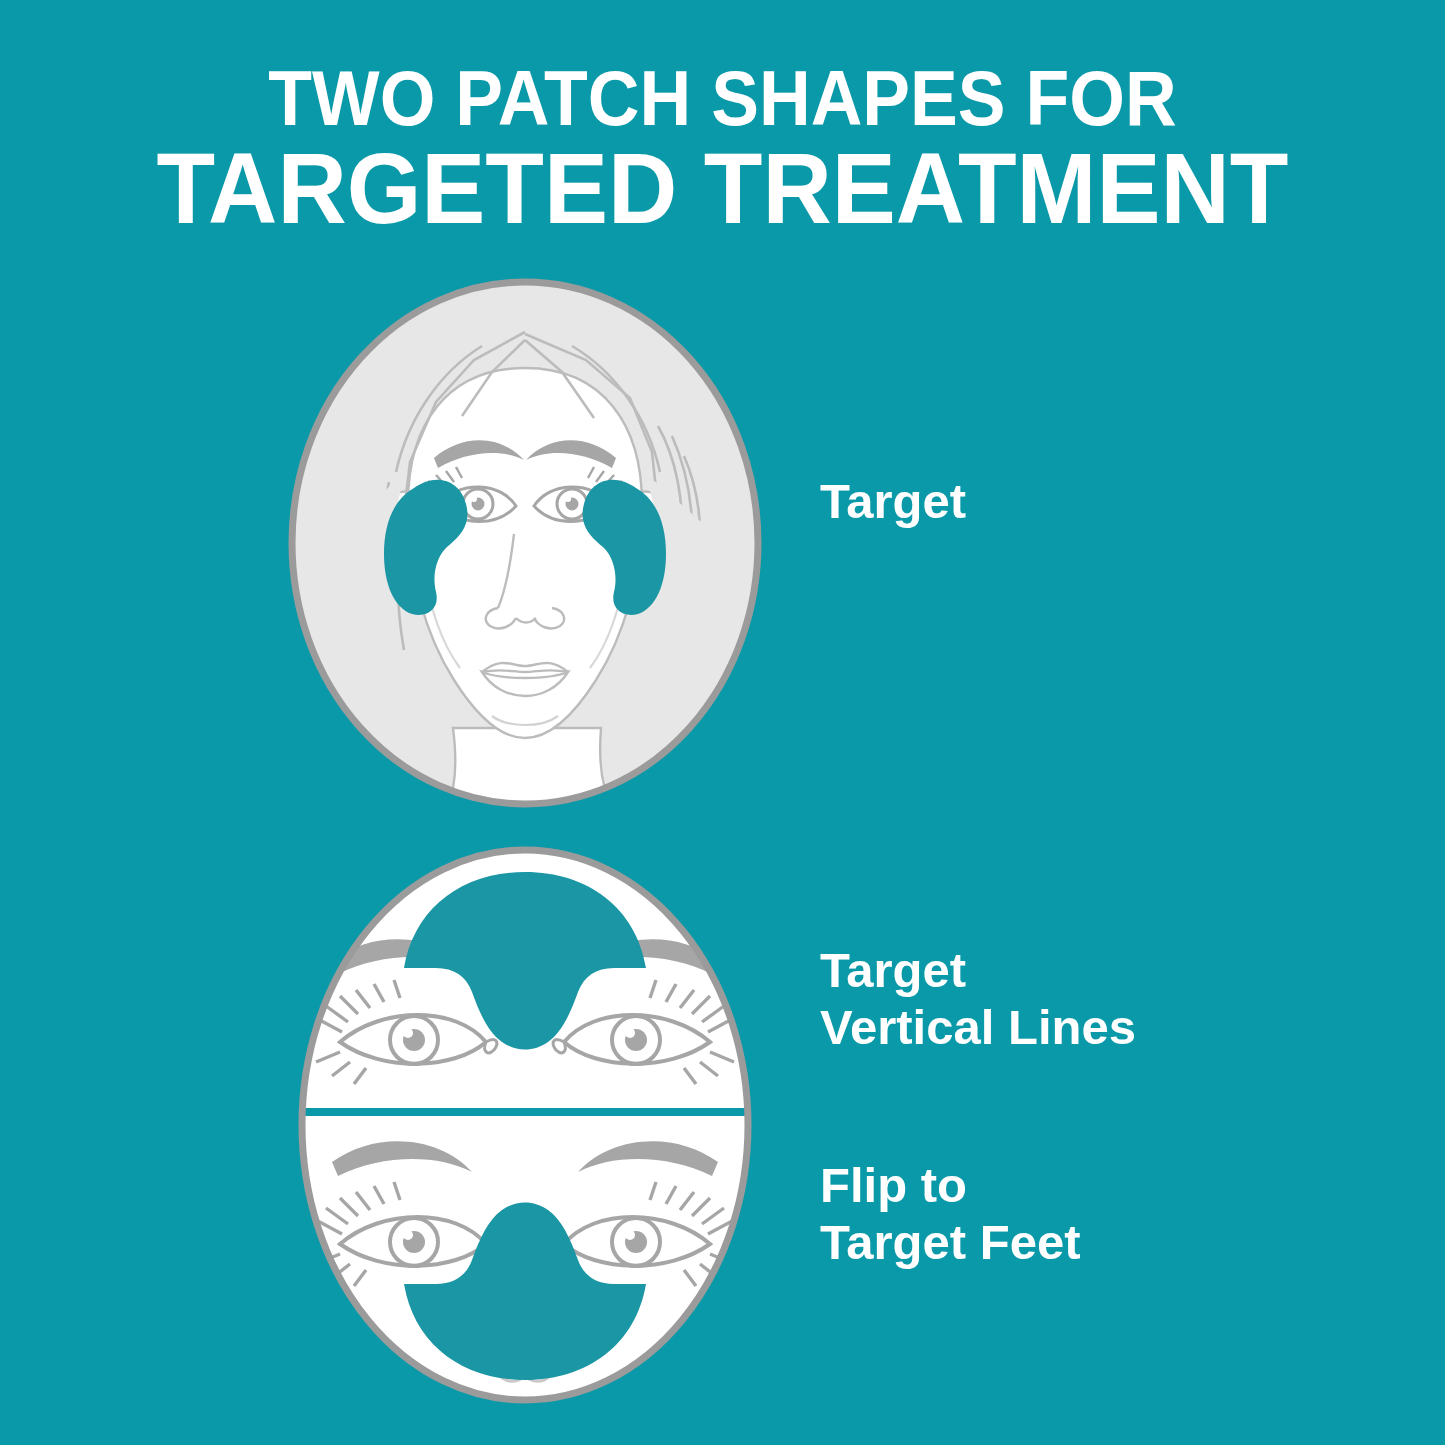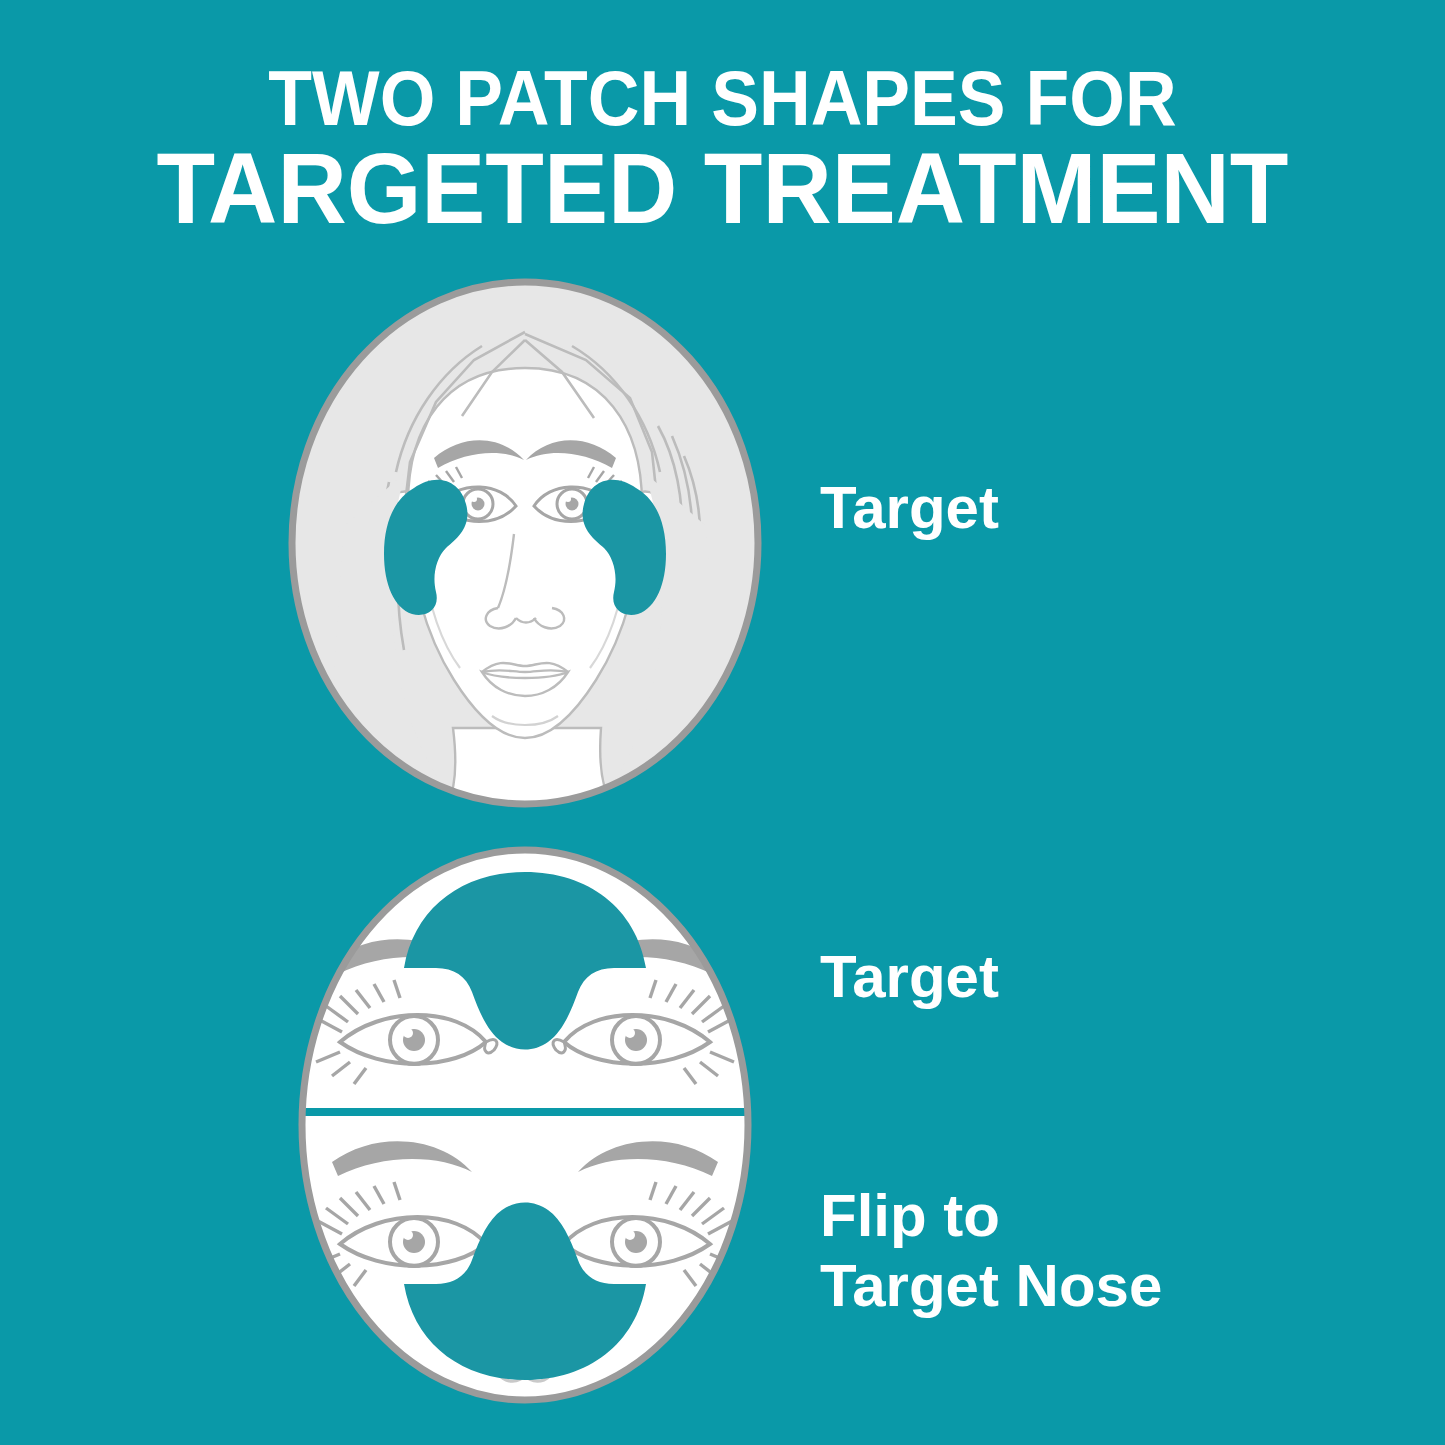--- a/index.html
+++ b/index.html
@@ -62,27 +62,27 @@
     height: 558px;
   }
 
   
   .caption {
     position: absolute;
     left: 820px;
     color: #ffffff;
     font-family: "Liberation Sans", sans-serif;
     font-weight: bold;
-    font-size: 60px;
+    font-size: 49px;
     line-height: 1.16;
     white-space: nowrap;
   }
   #caption-crows-feet { top: 473px; }
   #caption-vertical-lines { top: 942px; }
-  #caption-nose-scrunch { top: 1181px; }
+  #caption-nose-scrunch { top: 1157px; }
   .caption-line { display: block; }
 </style>
 </head>
 <body>
 
 <div id="poster">
 
   <div class="title-block">
     <div class="title-line title-line-1">TWO PATCH SHAPES FOR</div>
     <div class="title-line title-line-2">TARGETED TREATMENT</div>
@@ -316,20 +316,21 @@
 
     <ellipse cx="229" cy="279" rx="223" ry="275" fill="none" stroke="#9b9b9b" stroke-width="7"></ellipse>
   </svg>
 
   <div class="caption" id="caption-crows-feet">
     <span class="caption-line">Target</span>
   </div>
 
   <div class="caption" id="caption-vertical-lines">
     <span class="caption-line">Target</span>
+    <span class="caption-line">Vertical Lines</span>
   </div>
 
   <div class="caption" id="caption-nose-scrunch">
     <span class="caption-line">Flip to</span>
-    <span class="caption-line">Target Nose</span>
+    <span class="caption-line">Target Feet</span>
   </div>
 
 </div>
 
 </body></html>

